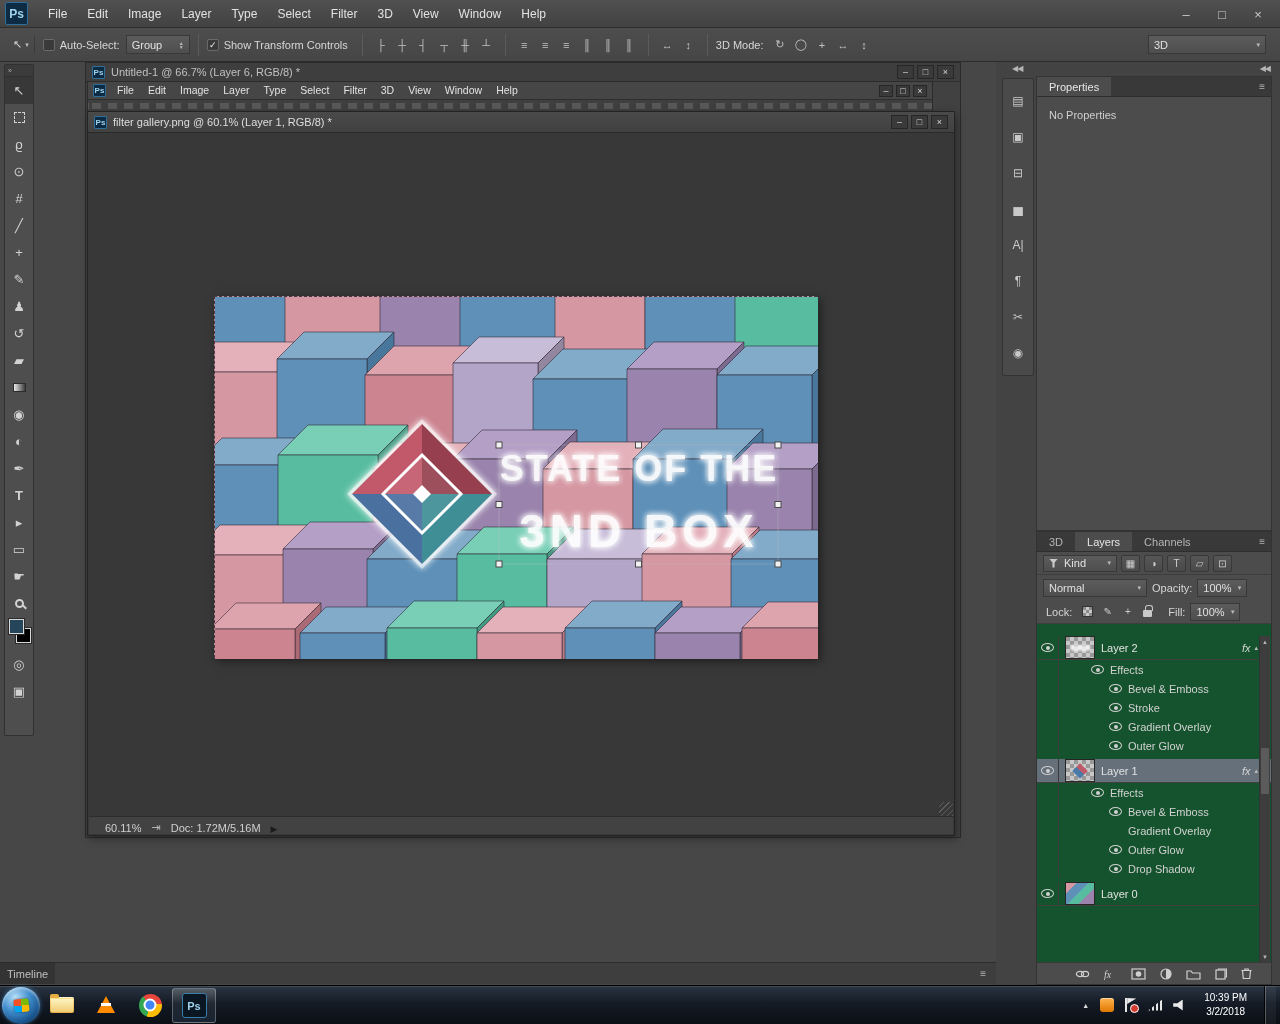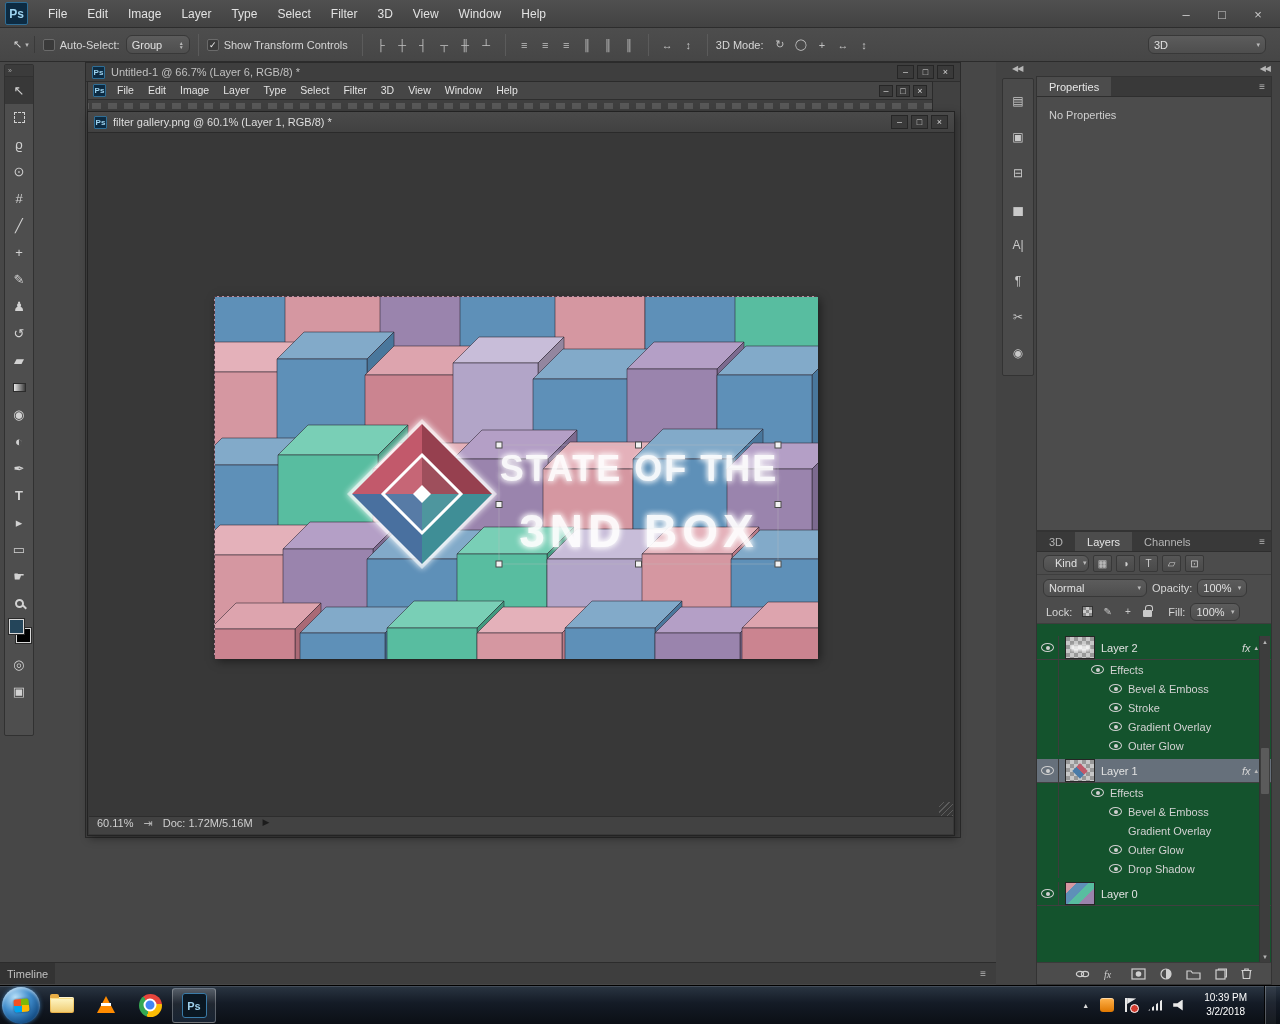--- a/index.html
+++ b/index.html
@@ -13,21 +13,21 @@
   .menu-item{padding:0 10px;font-size:12px;color:#e2e2e2;line-height:28px;cursor:default}
   #main-win-controls{position:absolute;right:8px;top:0;height:28px;display:flex;align-items:center;gap:8px}
   .mwc{width:28px;height:20px;display:flex;align-items:center;justify-content:center;color:#c9c9c9;font-size:13px}
 
   
   #optionsbar{position:absolute;left:0;top:28px;width:1280px;height:34px;background:linear-gradient(#4d4d4d,#464646);border-bottom:1px solid #2c2c2c;display:flex;align-items:center;padding-left:8px}
   .tool-preset{display:flex;align-items:center;gap:3px;padding:2px 5px;border-right:1px solid #3a3a3a;margin-right:8px}
   .tp-arrow{font-size:7px;color:#bbb}
   .chk{width:12px;height:12px;background:#3a3a3a;border:1px solid #6a6a6a;border-radius:2px;display:inline-flex;align-items:center;justify-content:center;color:#eee;font-size:9px;margin-right:5px}
   .obar-label{color:#d6d6d6;margin-right:6px}
-  .dd{height:19px;background:linear-gradient(#5c5c5c,#4e4e4e);border:1px solid #383838;border-radius:6px;display:inline-flex;align-items:center;padding:0 5px;gap:6px;color:#e0e0e0}
+  .dd{height:19px;background:linear-gradient(#5c5c5c,#4e4e4e);border:1px solid #383838;border-radius:0;display:inline-flex;align-items:center;padding:0 5px;gap:6px;color:#e0e0e0}
   .dd .spin{display:inline-flex;flex-direction:column;font-size:5px;line-height:4px;color:#bbb}
   .vsep{width:1px;height:22px;background:#3a3a3a;border-right:1px solid #5b5b5b;margin:0 8px}
   .obtn{min-width:21px;height:20px;display:flex;align-items:center;justify-content:center;color:#c2c2c2;font-size:11px}
   #workspace-dd{position:absolute;right:14px;top:7px;width:118px}
 
   
   #toolbar{position:absolute;left:4px;top:64px;width:30px;height:672px;background:#4e4e4e;border:1px solid #313131;border-radius:2px}
   #toolbar .tb-head{height:12px;background:#3b3b3b;border-bottom:1px solid #313131;color:#a9a9a9;font-size:7px;display:flex;align-items:center;justify-content:space-between;padding:0 3px}
   .tool{height:27px;display:flex;align-items:center;justify-content:center;color:#d2d2d2;font-size:13px}
   .tool.active{background:#383838}
@@ -49,21 +49,21 @@
   #back-doc .doc-title{height:19px;background:#3e3e3e;border-bottom:1px solid #2e2e2e;font-size:11px}
   #nested-win{position:absolute;left:87px;top:81px;width:846px;height:31px;background:#464646;border:1px solid #2b2b2b}
   #nested-win .ntitle{height:17px;display:flex;align-items:center;padding:0 5px;gap:4px}
   #nested-win .nmenu .menu-item{padding:0 7px;font-size:10.5px;line-height:17px}
   #nested-win .nstrip{height:12px;background:#3f3f3f;border-top:1px solid #2e2e2e;background-image:repeating-linear-gradient(90deg,#585858 0 9px,#3f3f3f 9px 16px);background-size:auto 6px;background-position:4px 3px;background-repeat:repeat-x}
   #front-doc{position:absolute;left:87px;top:111px;width:868px;height:725px;background:#383838;border:1px solid #232323;box-shadow:2px 3px 8px rgba(0,0,0,.35)}
   #front-doc .doc-title{height:21px;background:linear-gradient(#4a4a4a,#414141);border-bottom:1px solid #2a2a2a;color:#dedede}
   #doc-content{position:absolute;left:1px;right:1px;top:21px;bottom:19px;background:#383838;overflow:hidden}
   #canvas-wrap{position:absolute;left:125px;top:163px;width:603px;height:362px;border:1px dashed rgba(0,0,0,.6);box-shadow:3px 3px 9px rgba(0,0,0,.5);background:#b98fa0}
   #canvas-wrap svg{display:block}
-  #status-bar{position:absolute;left:1px;right:1px;bottom:1px;height:18px;background:#424242;border-top:1px solid #2d2d2d;display:flex;align-items:flex-start;gap:10px;padding:0 8px;color:#cfcfcf}
+  #status-bar{position:absolute;left:1px;right:1px;bottom:1px;height:18px;background:#424242;border-top:1px solid #2d2d2d;display:flex;align-items:flex-end;gap:10px;padding:0 16px;color:#cfcfcf}
   .grip{position:absolute;right:0;bottom:0;width:14px;height:14px;background:repeating-linear-gradient(135deg,transparent 0 3px,#5c5c5c 3px 4px)}
 
   
   #right-band{position:absolute;left:996px;top:62px;width:284px;height:923px;background:#434343}
   .collapse-chevron{position:absolute;top:2px;color:#b5b5b5;font-size:8px;letter-spacing:-1px}
   #icon-strip{position:absolute;left:1002px;top:78px;width:32px;height:298px;background:#4a4a4a;border:1px solid #333;border-radius:2px;display:flex;flex-direction:column;align-items:center;padding-top:4px}
   #icon-strip .pic{height:36px;display:flex;align-items:center;justify-content:center;color:#c9c9c9;font-size:12px;width:100%}
   .panel{position:absolute;background:#4c4c4c;border:1px solid #333}
   .panel-tabs{height:20px;background:#393939;display:flex;align-items:stretch;border-bottom:1px solid #2e2e2e;position:relative}
   .ptab{padding:0 12px;display:flex;align-items:center;color:#b5b5b5}
@@ -486,21 +486,21 @@
 
 <div class="panel" id="layers-panel">
   <div class="panel-tabs">
     <span class="ptab">3D</span>
     <span class="ptab active">Layers</span>
     <span class="ptab">Channels</span>
     <span class="pmenu">≡</span>
   </div>
 
   <div class="filter-row">
-    <span class="dd" style="width:46px;height:17px">
+    <span class="dd" style="width:74px;height:17px">
       <span class="funnel"></span>
       <span>Kind</span>
       <span class="tp-arrow" style="margin-left:auto">▾</span>
     </span>
     <span class="fico">▦</span>
     <span class="fico">◑</span>
     <span class="fico">T</span>
     <span class="fico">▱</span>
     <span class="fico">⊡</span>
   </div>

